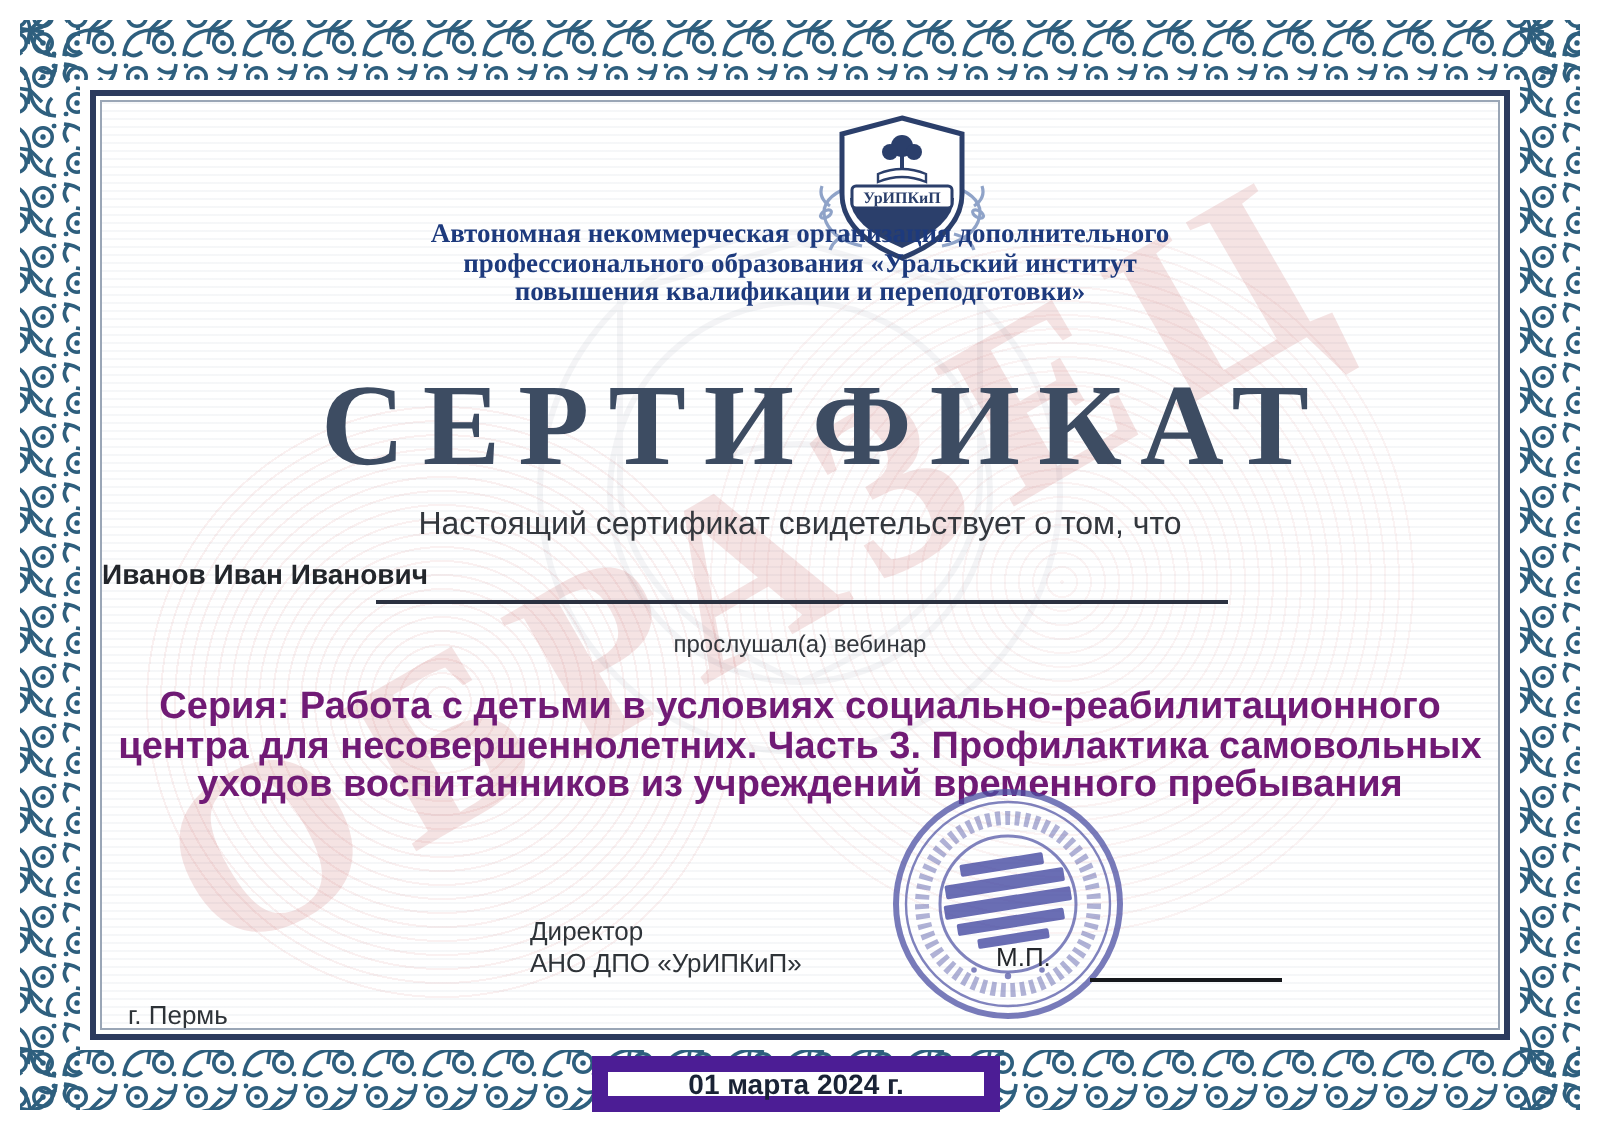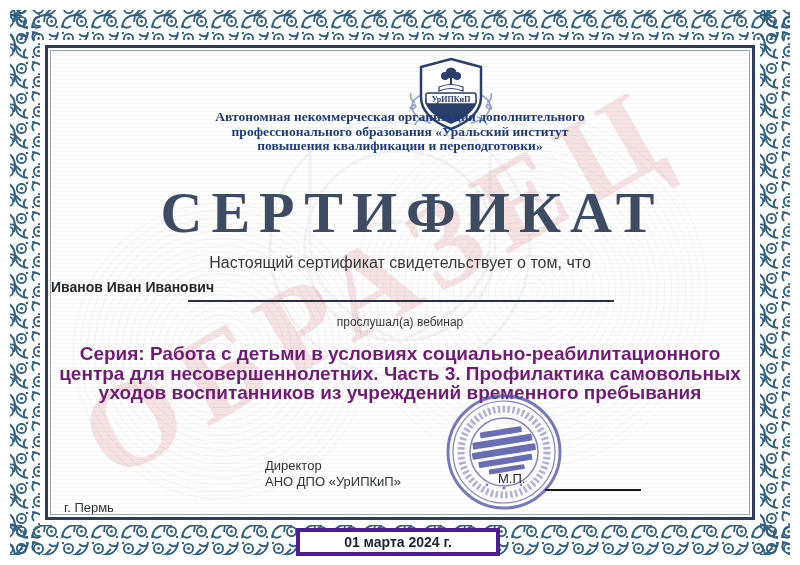--- a/index.html
+++ b/index.html
@@ -34,21 +34,21 @@
   .action{position:absolute;top:264px;width:100%;text-align:center;font-size:12px;color:#33373d;}
   .course{position:absolute;top:293px;width:100%;text-align:center;
     font-size:19px;font-weight:bold;line-height:19.5px;color:#701a75;}
   .stamp{position:absolute;left:392px;top:340px;opacity:.88;}
   .director{position:absolute;left:214px;top:407px;font-size:13px;line-height:16px;color:#2e3338;}
   .city{position:absolute;left:13px;top:425px;font-size:13px;color:#2e3338;margin-top:24px;}
   .mp{position:absolute;left:447px;top:420px;font-size:13px;color:#23262b;z-index:5;}
   .sig-line{position:absolute;left:494px;top:438px;width:96px;height:2px;background:#16181c;z-index:5;}
   .disclaimer{position:absolute;top:470px;width:100%;font-size:11.5px;color:#4c525c;}
   .date-box{position:absolute;left:296px;top:528px;width:204px;height:28px;background:#ffffff;
-    border:4px solid #4c1d95;box-sizing:border-box;z-index:10;
+    border:8px solid #4c1d95;box-sizing:border-box;z-index:10;
     display:flex;align-items:center;justify-content:center;
     font-size:14px;font-weight:bold;color:#1a2336;}
 </style>
 </head>
 <body>
 
 <div class="stage">
 
   <svg class="border-svg" width="800" height="565" viewBox="0 0 800 565">
     <defs>

